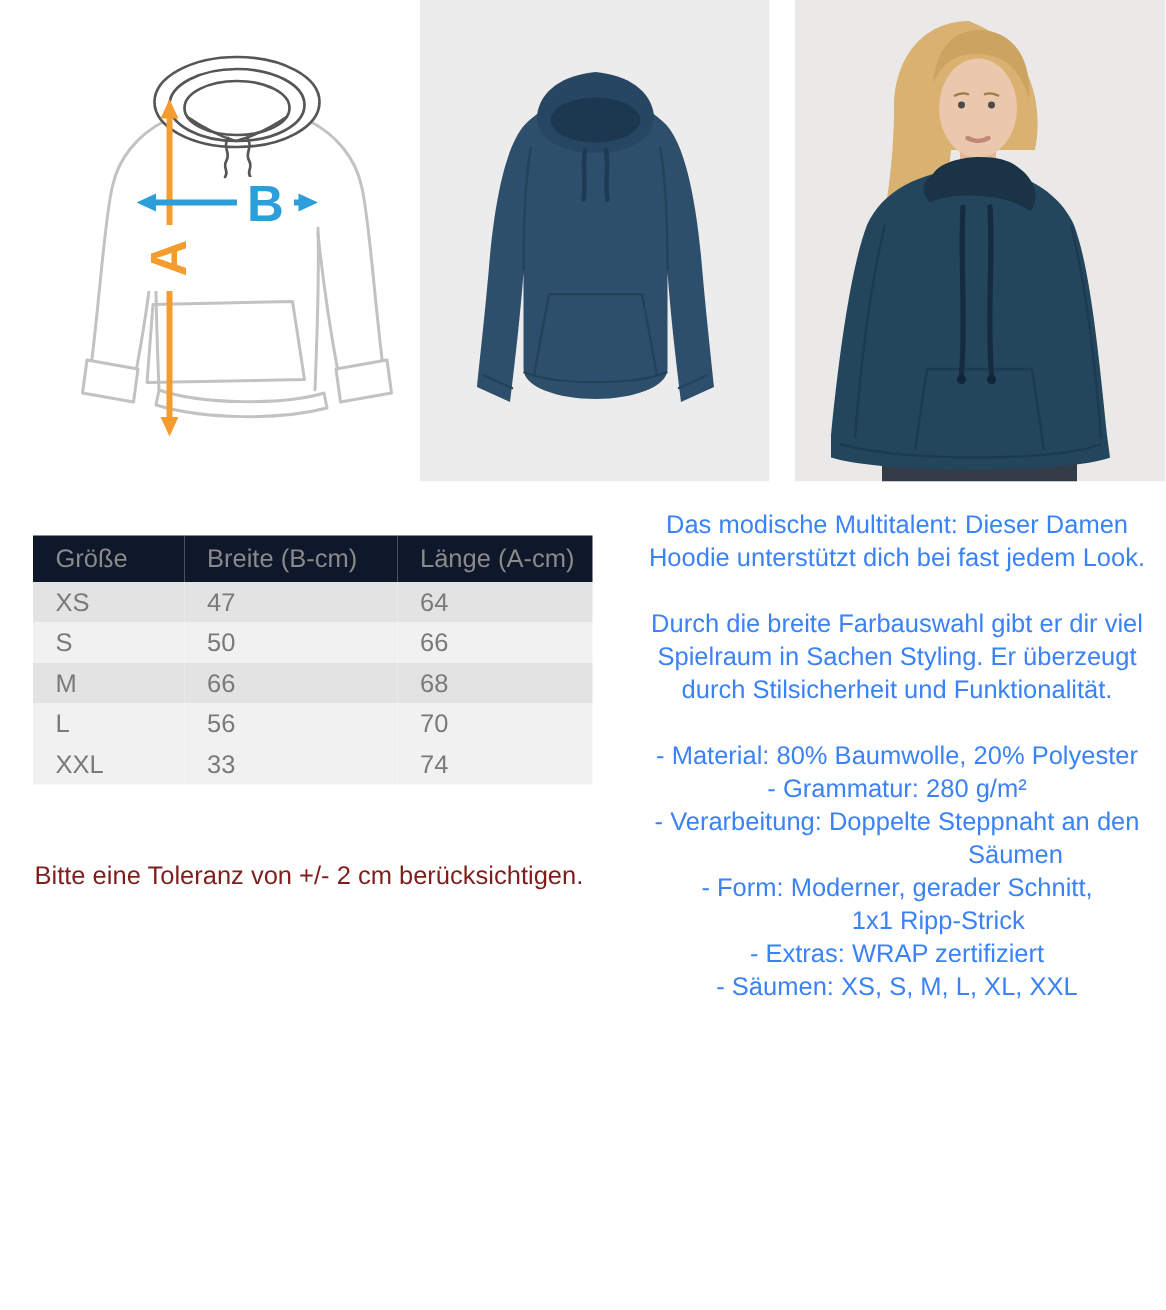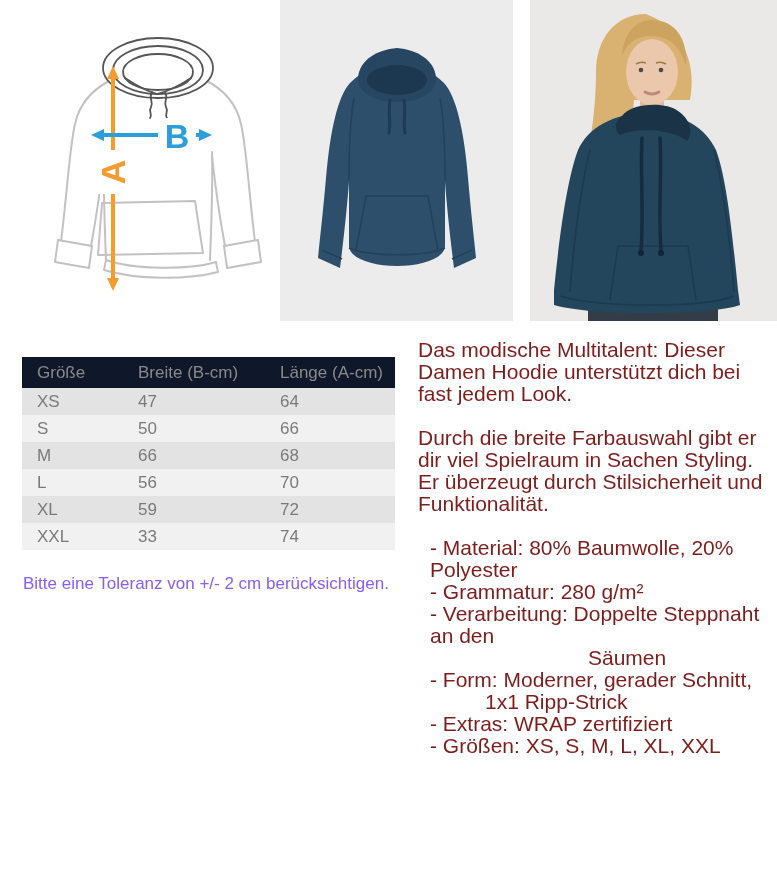--- a/index.html
+++ b/index.html
@@ -27,26 +27,26 @@
     padding:5px 0 5px 15px;line-height:21px;
   }
   .size-table td{
     padding:3px 0 3px 15px;line-height:21px;
   }
   .size-table tr.odd td{background:#e3e3e3;}
   .size-table tr.even td{background:#f1f1f1;}
 
   .tolerance{
     position:absolute;left:23px;top:572px;margin:0;
-    font-size:17px;line-height:24px;color:#8b5cf6;
+    font-size:17px;line-height:24px;color:#7f1d1d;
   }
 
   .description{
     position:absolute;left:418px;top:339px;width:360px;
-    font-size:21px;line-height:22px;color:#7f1d1d;
+    font-size:17px;line-height:22px;color:#3b82f6;text-align:center;
   }
   .description p{margin:0 0 22px 0;}
   .features{margin:12px;}
   .feat{min-height:22px;}
   .feat.indent-saumen{padding-left:158px;}
   .feat.indent-ripp{padding-left:55px;}
 </style>
 </head>
 <body>
 
@@ -193,25 +193,20 @@
       <tr class="odd">
         <td>M</td>
         <td>66</td>
         <td>68</td>
       </tr>
       <tr class="even">
         <td>L</td>
         <td>56</td>
         <td>70</td>
       </tr>
-      <tr class="odd">
-        <td>XL</td>
-        <td>59</td>
-        <td>72</td>
-      </tr>
       <tr class="even">
         <td>XXL</td>
         <td>33</td>
         <td>74</td>
       </tr>
     </tbody>
   </table>
 
   <p class="tolerance">Bitte eine Toleranz von +/- 2 cm berücksichtigen.</p>
 
@@ -219,17 +214,17 @@
     <p>Das modische Multitalent: Dieser Damen Hoodie unterstützt dich bei fast jedem Look.</p>
     <p>Durch die breite Farbauswahl gibt er dir viel Spielraum in Sachen Styling. Er überzeugt durch Stilsicherheit und Funktionalität.</p>
     <div class="features">
       <div class="feat">- Material: 80% Baumwolle, 20% Polyester</div>
       <div class="feat">- Grammatur: 280 g/m²</div>
       <div class="feat">- Verarbeitung: Doppelte Steppnaht an den</div>
       <div class="feat indent-saumen">Säumen</div>
       <div class="feat">- Form: Moderner, gerader Schnitt,</div>
       <div class="feat indent-ripp">1x1 Ripp-Strick</div>
       <div class="feat">- Extras: WRAP zertifiziert</div>
-      <div class="feat">- Größen: XS, S, M, L, XL, XXL</div>
+      <div class="feat">- Säumen: XS, S, M, L, XL, XXL</div>
     </div>
   </div>
 
 </div>
 
 </body></html>

